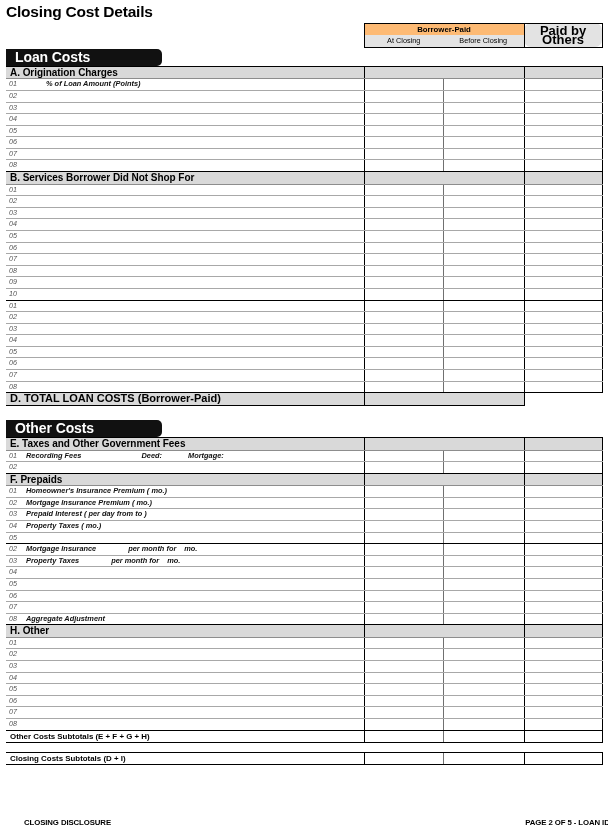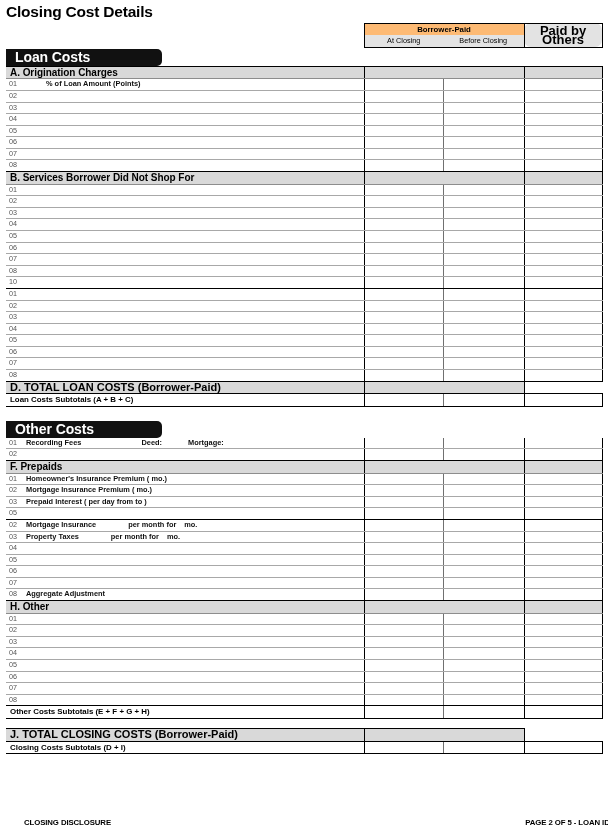--- a/index.html
+++ b/index.html
@@ -129,21 +129,21 @@
   tr.sec-hdr td.amt.mid { border-left: none; }
   tr.sec-hdr td.amt.last { border-left: 1.6px solid #000; border-right: 1.6px solid #000; background: #d9d9d9; }
 
   tr.item td {
     height: 10.6px;
     line-height: 10.6px;
     font-size: 7.4px;
     border-bottom: 1.1px solid #a8a8a8;
     background: #ffffff;
   }
-  tr.item td.lbl { padding-left: 3px; }
+  tr.item td.lbl { padding-left: 3px; font-style: italic; }
   tr.item td.amt { border-left: 1.6px solid #000; }
   tr.item td.amt.mid { border-left: 1.1px solid #707070; }
   tr.item td.amt.last { border-left: 1.6px solid #000; border-right: 1.6px solid #000; }
 
   tr.item.last-of-sec td { border-bottom: 1.6px solid #000; }
 
   .num {
     display: inline-block;
     width: 17px;
     color: #555555;
@@ -343,20 +343,26 @@
           <td class="amt"></td>
           <td class="amt mid"></td>
           <td class="amt last"></td>
         </tr>
         <tr class="item">
           <td class="lbl"><span class="num">08</span><span class="itxt"></span></td>
           <td class="amt"></td>
           <td class="amt mid"></td>
           <td class="amt last"></td>
         </tr>
+        <tr class="item">
+          <td class="lbl"><span class="num">09</span><span class="itxt"></span></td>
+          <td class="amt"></td>
+          <td class="amt mid"></td>
+          <td class="amt last"></td>
+        </tr>
         <tr class="item last-of-sec">
           <td class="lbl"><span class="num">10</span><span class="itxt"></span></td>
           <td class="amt"></td>
           <td class="amt mid"></td>
           <td class="amt last"></td>
         </tr>
         <tr class="item">
           <td class="lbl"><span class="num">01</span><span class="itxt"></span></td>
           <td class="amt"></td>
           <td class="amt mid"></td>
@@ -399,26 +405,20 @@
           <td class="amt last"></td>
         </tr>
         <tr class="item last-of-sec">
           <td class="lbl"><span class="num">08</span><span class="itxt"></span></td>
           <td class="amt"></td>
           <td class="amt mid"></td>
           <td class="amt last"></td>
         </tr>
         <tr class="tot-hdr">
           <td class="lbl">D. TOTAL LOAN COSTS (Borrower-Paid)</td>
-          <td class="amt"></td>
-          <td class="amt mid"></td>
-          <td class="amt last"></td>
-        </tr>
-        <tr class="subtotal">
-          <td class="lbl">Loan Costs Subtotals (A + B + C)</td>
           <td class="amt"></td>
           <td class="amt mid"></td>
           <td class="amt last"></td>
         </tr>
       </tbody>
   </table>
 
   <div class="gap-block"></div>
 
   <div class="tab-row">
@@ -426,20 +426,26 @@
   </div>
 
   <table class="tbl">
     <colgroup>
       <col class="c-label">
         <col class="c-at">
         <col class="c-before">
         <col class="c-other">
     </colgroup>
     <tbody id="other-costs-body">
+        <tr class="sec-hdr">
+          <td class="lbl">E. Taxes and Other Government Fees</td>
+          <td class="amt"></td>
+          <td class="amt mid"></td>
+          <td class="amt last"></td>
+        </tr>
         <tr class="item">
           <td class="lbl"><span class="num">01</span><span class="itxt">Recording Fees</span><span class="itxt" style="margin-left: 60px;">Deed:</span><span class="itxt" style="margin-left: 26px;">Mortgage:</span></td>
           <td class="amt"></td>
           <td class="amt mid"></td>
           <td class="amt last"></td>
         </tr>
         <tr class="item last-of-sec">
           <td class="lbl"><span class="num">02</span><span class="itxt"></span></td>
           <td class="amt"></td>
           <td class="amt mid"></td>
@@ -458,20 +464,26 @@
           <td class="amt last"></td>
         </tr>
         <tr class="item">
           <td class="lbl"><span class="num">02</span><span class="itxt">Mortgage Insurance Premium (     mo.)</span></td>
           <td class="amt"></td>
           <td class="amt mid"></td>
           <td class="amt last"></td>
         </tr>
         <tr class="item">
           <td class="lbl"><span class="num">03</span><span class="itxt">Prepaid Interest  (             per day from              to              )</span></td>
+          <td class="amt"></td>
+          <td class="amt mid"></td>
+          <td class="amt last"></td>
+        </tr>
+        <tr class="item">
+          <td class="lbl"><span class="num">04</span><span class="itxt">Property Taxes  (     mo.)</span></td>
           <td class="amt"></td>
           <td class="amt mid"></td>
           <td class="amt last"></td>
         </tr>
         <tr class="item last-of-sec">
           <td class="lbl"><span class="num">05</span><span class="itxt"></span></td>
           <td class="amt"></td>
           <td class="amt mid"></td>
           <td class="amt last"></td>
         </tr>
@@ -583,26 +595,20 @@
   <div class="gap-block" style="height:9px"></div>
 
   <table class="tbl">
     <colgroup>
       <col class="c-label">
         <col class="c-at">
         <col class="c-before">
         <col class="c-other">
     </colgroup>
     <tbody id="closing-totals-body">
-        <tr class="tot-hdr">
-          <td class="lbl">J. TOTAL CLOSING COSTS (Borrower-Paid)</td>
-          <td class="amt"></td>
-          <td class="amt mid"></td>
-          <td class="amt last"></td>
-        </tr>
         <tr class="subtotal">
           <td class="lbl">Closing Costs Subtotals (D + I)</td>
           <td class="amt"></td>
           <td class="amt mid"></td>
           <td class="amt last"></td>
         </tr>
       </tbody>
   </table>
 
   <div class="footer">

